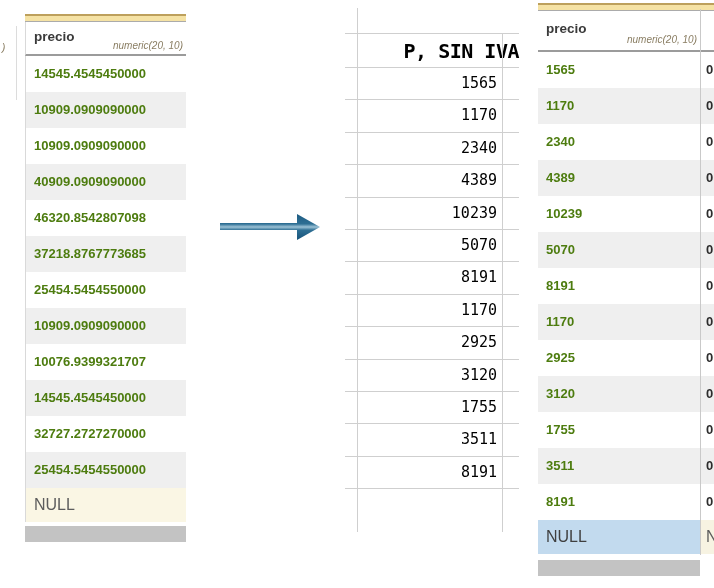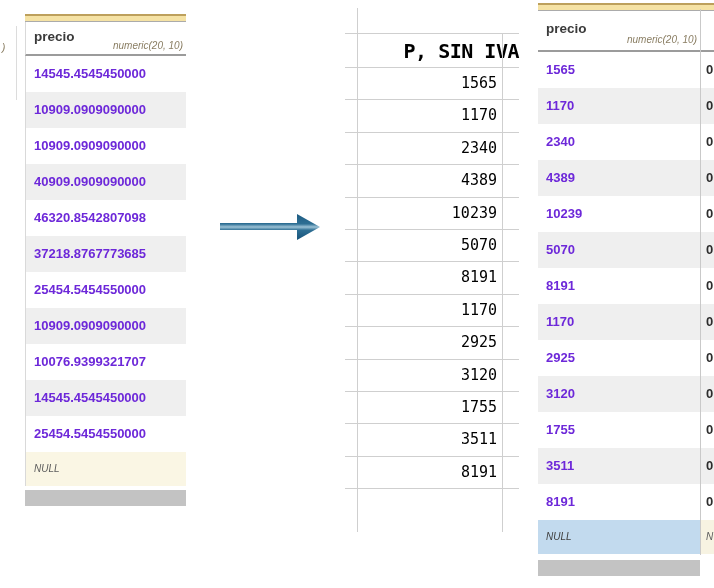--- a/index.html
+++ b/index.html
@@ -15,28 +15,28 @@
   .ctype{position:absolute;bottom:3px;font-size:10px;font-style:italic;color:#8a7e63;}
   .lheader{height:34px;border-left:1px solid #d9d9d9;}
   .lheader .ctype{right:3px;}
   .rheader{height:41px;}
   .rheader .cname{top:10px;}
   .rheader .ctype{right:17px;bottom:5px;}
 
   .lrows{border-left:1px solid #d9d9d9;}
   .lrows > div, .rrows > div{height:36px;line-height:36px;background:#ffffff;}
   .lrows > div:nth-of-type(even), .rrows > div:nth-of-type(even){background:#efefef;}
-  .dbval{font-size:13px;font-weight:600;color:#6d28d9;padding-left:8px;display:block;
+  .dbval{font-size:13px;font-weight:600;color:#4d7c0f;padding-left:8px;display:block;
          white-space:nowrap;overflow:hidden;}
   .rrows > div{display:flex;}
   .rval{width:154px;flex:none;}
   .rsliver{flex:none;width:14px;box-sizing:border-box;border-left:1px solid #c9c9c9;
            padding-left:5px;overflow:hidden;font-size:13px;font-weight:600;color:#2d2d2d;}
   .nullrow{height:34px;line-height:34px;}
-  .nulltxt{font-size:10px;font-style:italic;color:#5d5d5d;padding-left:8px;display:block;overflow:hidden;}
+  .nulltxt{font-size:16px;color:#5d5d5d;padding-left:8px;display:block;overflow:hidden;}
   .lnull{background:#faf6e4;border-left:1px solid #d9d9d9;}
   .rnull{display:flex;}
   .rnull .mainc{width:162px;flex:none;background:#c2daee;box-sizing:border-box;}
   .rnull .sliverc{flex:none;width:14px;box-sizing:border-box;border-left:1px solid #c9c9c9;
                   background:#f7f3e2;padding-left:5px;overflow:hidden;}
   .scrollbar{height:16px;background:#c3c3c3;margin-top:4px;}
 
   
   #sheet{position:absolute;left:345px;top:33px;width:174px;border-top:1px solid #cfcfcf;
          font-family:"DejaVu Sans Mono",monospace;color:#000;}
@@ -96,20 +96,23 @@
           <span class="dbval">25454.5454550000</span>
         </div>
         <div>
           <span class="dbval">10909.0909090000</span>
         </div>
         <div>
           <span class="dbval">10076.9399321707</span>
         </div>
         <div>
           <span class="dbval">14545.4545450000</span>
+        </div>
+        <div>
+          <span class="dbval">32727.2727270000</span>
         </div>
         <div>
           <span class="dbval">25454.5454550000</span>
         </div>
       </div>
     <div class="nullrow lnull">
       <span class="nulltxt">NULL</span>
     </div>
     <div class="scrollbar"></div>
   </div>

